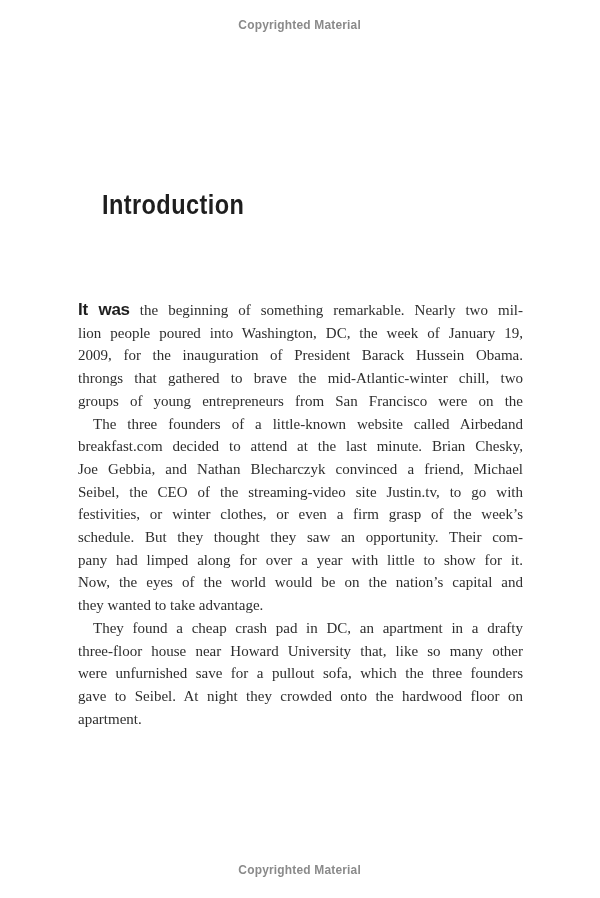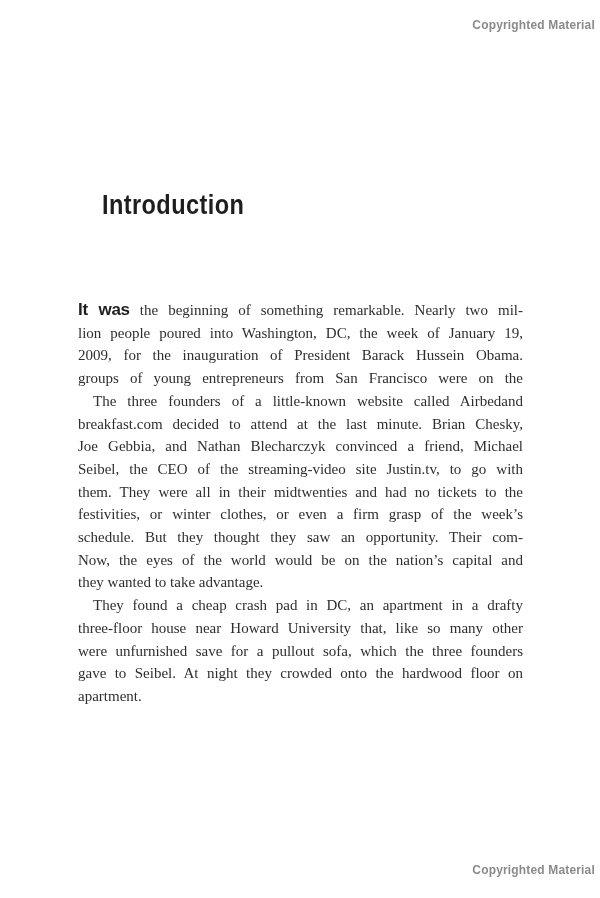--- a/index.html
+++ b/index.html
@@ -5,21 +5,21 @@
   html, body { margin: 0; padding: 0; }
   body {
     width: 600px; height: 898px;
     background: #ffffff;
     position: relative;
     font-family: "Liberation Serif", serif;
     overflow: hidden;
   }
   .copyright {
     position: absolute; left: 0; width: 600px;
-    text-align: right;
+    text-align: center;
     font-family: "Liberation Sans", sans-serif;
     font-weight: 700;
     font-size: 13px;
     color: #8a8a8a;
   }
   .copyright.top { top: 17px; }
   .copyright.bottom { top: 862px; }
   .copyright .squeeze {
     display: inline-block;
     transform: scaleX(0.92);
@@ -59,28 +59,29 @@
 <body>
 
 <div class="copyright top"><span class="squeeze">Copyrighted Material</span></div>
 
 <h1 class="heading">Introduction</h1>
 
 <div class="body-text">
   <div class="line j"><span class="lead">It was</span> <span>the beginning of something remarkable. Nearly two mil-</span></div>
   <div class="line j">lion people poured into Washington, DC, the week of January 19,</div>
   <div class="line j">2009, for the inauguration of President Barack Hussein Obama.</div>
+  <div class="line j">throngs that gathered to brave the mid-Atlantic-winter chill, two</div>
   <div class="line j">groups of young entrepreneurs from San Francisco were on the</div>
   <div class="line j ind">The three founders of a little-known website called Airbedand</div>
   <div class="line j">breakfast.com decided to attend at the last minute. Brian Chesky,</div>
   <div class="line j">Joe Gebbia, and Nathan Blecharczyk convinced a friend, Michael</div>
   <div class="line j">Seibel, the CEO of the streaming-video site Justin.tv, to go with</div>
-  <div class="line j">them. They were all in their midtwenties and had no tickets to the</div>
   <div class="line j">festivities, or winter clothes, or even a firm grasp of the week’s</div>
   <div class="line j">schedule. But they thought they saw an opportunity. Their com-</div>
+  <div class="line j">pany had limped along for over a year with little to show for it.</div>
   <div class="line j">Now, the eyes of the world would be on the nation’s capital and</div>
   <div class="line">they wanted to take advantage.</div>
   <div class="line j ind">They found a cheap crash pad in DC, an apartment in a drafty</div>
   <div class="line j">three-floor house near Howard University that, like so many other</div>
   <div class="line j">were unfurnished save for a pullout sofa, which the three founders</div>
   <div class="line j">gave to Seibel. At night they crowded onto the hardwood floor on</div>
   <div class="line">apartment.</div>
 </div>
 
 <div class="copyright bottom"><span class="squeeze">Copyrighted Material</span></div>

